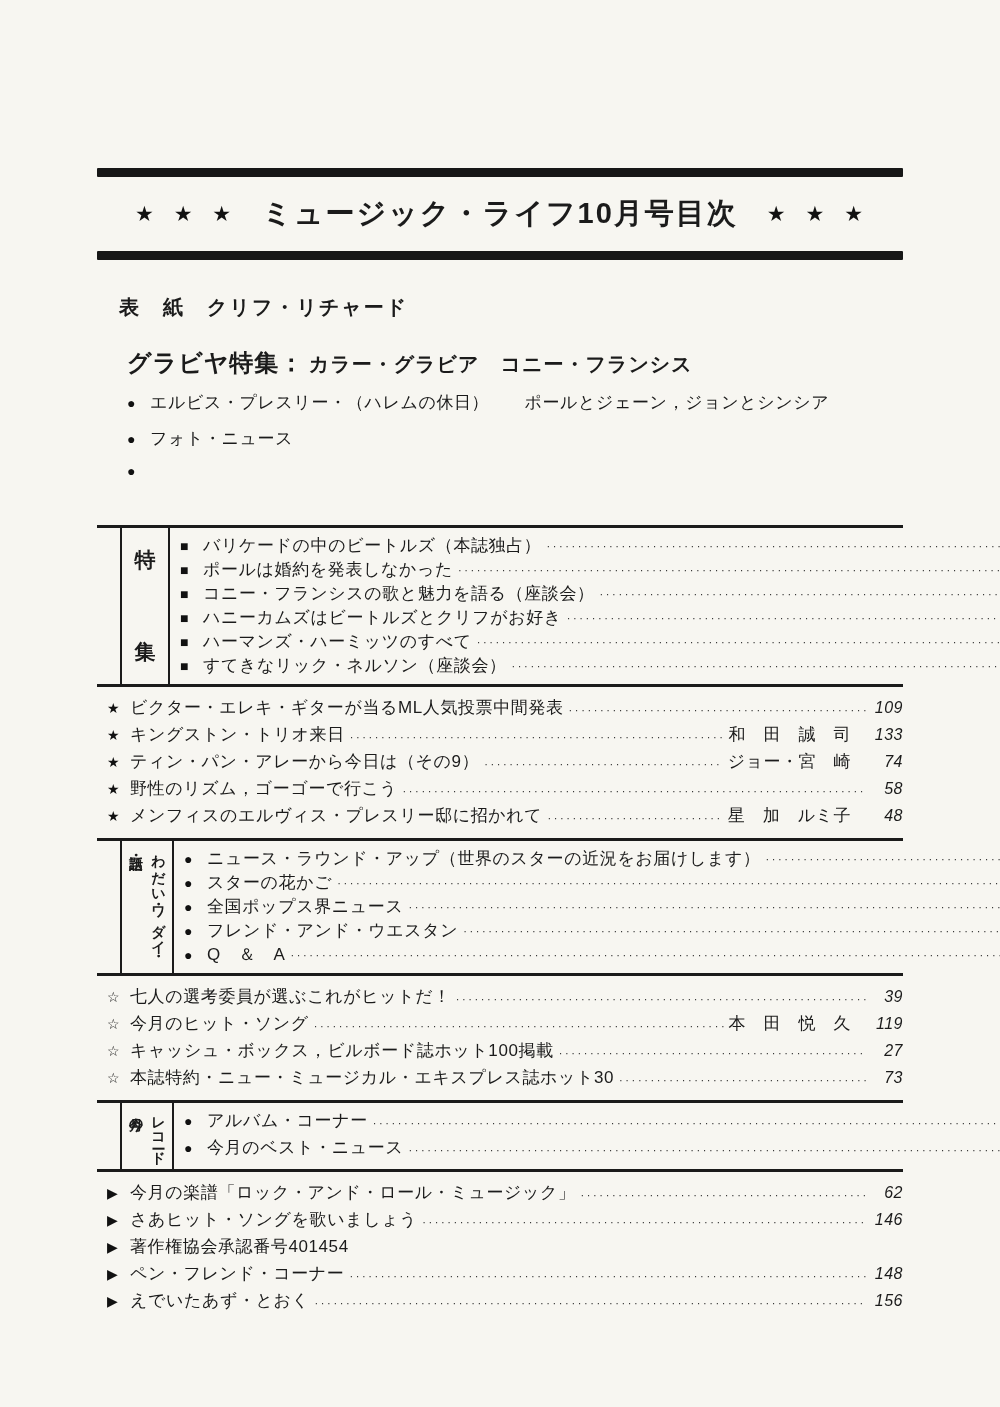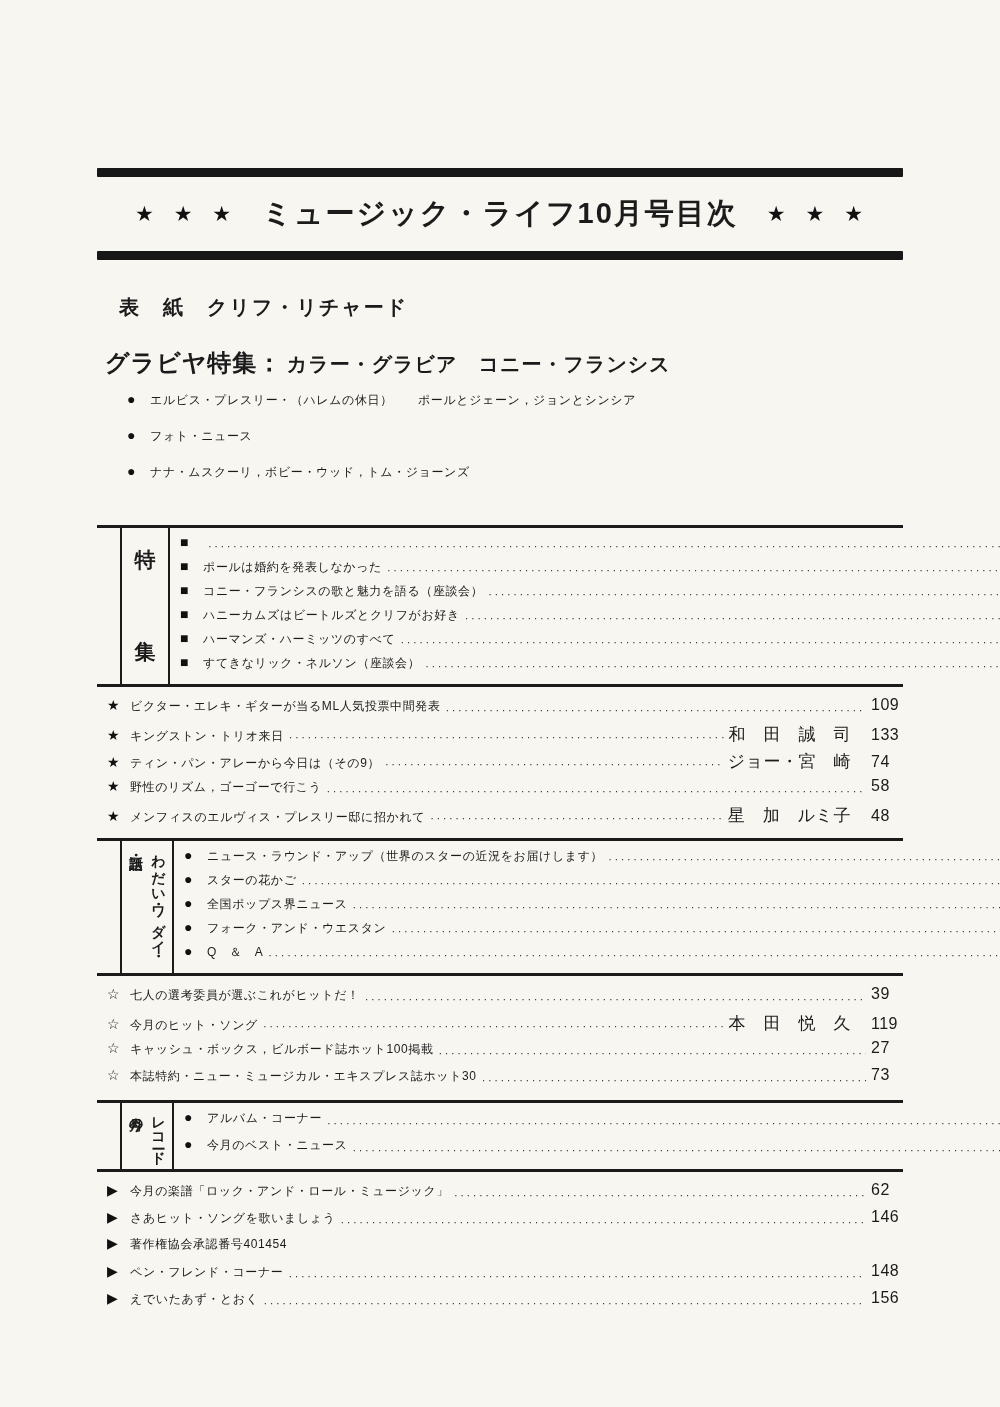--- a/index.html
+++ b/index.html
@@ -6,44 +6,44 @@
   .page{position:relative;width:1000px;height:1407px;background:#f7f6f1;overflow:hidden;
         font-family:"Liberation Sans","DejaVu Sans",sans-serif;color:#1b1b1b;}
   .content{position:absolute;left:97px;top:168px;width:806px;}
 
   .bar{height:9px;background:#171717;border-radius:1px;}
   .masthead{display:flex;align-items:center;justify-content:space-between;height:74px;padding:0 38px;}
   .stars{font-size:21px;letter-spacing:2px;word-spacing:10px;color:#111;}
   .ml-title{margin:17px;font-size:29px;font-weight:bold;letter-spacing:2px;white-space:nowrap;}
 
   .cover-line{margin:34px 0 0 22px;font-size:20px;font-weight:bold;letter-spacing:2px;}
-  .gravure-heading{margin:26px 0 0 8px;}
+  .gravure-heading{margin:26px 0 0 30px;}
   .gh-bold{font-size:24px;font-weight:bold;letter-spacing:1px;}
   .gh-rest{font-size:20px;font-weight:bold;letter-spacing:1px;}
   .gravure-list{margin:12px 0 0 30px;}
   .gravure-list .toc-row{height:36px;}
 
   section.box{display:flex;border-top:3px solid #1b1b1b;border-bottom:3px solid #1b1b1b;margin-top:0;}
   .box-label{width:46px;margin-left:23px;border-left:2px solid #1b1b1b;border-right:2px solid #1b1b1b;flex:none;}
   .box-label.flex-label{display:flex;flex-direction:column;justify-content:space-between;align-items:center;
         padding:18px 0;font-size:21px;font-weight:bold;}
   .box-label.vert{writing-mode:vertical-rl;font-size:14px;font-weight:bold;line-height:1.6;
         padding:4px 2px;letter-spacing:1px;}
   section.box .rows{flex:1;padding:6px 0 6px 10px;display:flex;flex-direction:column;justify-content:center;}
   section.plain{padding:9px 0 7px 10px;}
 
   .toc-row{display:flex;align-items:baseline;white-space:nowrap;}
   .rows-tight .toc-row{height:24px;}
   .rows-loose .toc-row{height:27px;}
   .bullet{flex:none;width:23px;font-size:14px;color:#111;}
-  .row-title{flex:none;font-size:12px;letter-spacing:0.6px;}
+  .row-title{flex:none;font-size:17px;letter-spacing:0.6px;}
   .leader{flex:1;overflow:hidden;white-space:nowrap;font-size:11px;letter-spacing:2.6px;
         color:#2c2c2c;margin:0 5px;align-self:center;}
   .author{flex:none;font-size:17px;margin-right:20px;letter-spacing:0.5px;}
-  .pageno{flex:none;min-width:32px;text-align:left;font-size:16px;letter-spacing:0.5px;}
+  .pageno{flex:none;min-width:32px;text-align:right;font-size:16px;letter-spacing:0.5px;font-style:italic;}
 </style>
 </head>
 <body>
 
 <div class="page">
   <div class="content">
 
     <div class="bar"></div>
     <div class="masthead">
       <span class="stars">★ ★ ★</span>
@@ -63,32 +63,32 @@
         <div class="toc-row">
           <span class="bullet">●</span>
           <span class="row-title">エルビス・プレスリー・（ハレムの休日）　　ポールとジェーン，ジョンとシンシア</span>
         </div>
         <div class="toc-row">
           <span class="bullet">●</span>
           <span class="row-title">フォト・ニュース</span>
         </div>
         <div class="toc-row">
           <span class="bullet">●</span>
-          <span class="row-title">ナナ・ムスクーリ，ボビー・ウッド，トム・ジョーンズ</span>
         </div>
       </div>
 
     <section class="box" style="margin-top:26px;">
       <div class="box-label flex-label">
         <span>特</span>
         <span>集</span>
       </div>
       <div class="rows rows-tight">
           <div class="toc-row">
             <span class="bullet">■</span>
+            <span class="row-title">バリケードの中のビートルズ（本誌独占）</span>
             <span class="leader">················································································································································································································································</span>
           </div>
           <div class="toc-row">
             <span class="bullet">■</span>
             <span class="row-title">ポールは婚約を発表しなかった</span>
             <span class="leader">················································································································································································································································</span>
           </div>
           <div class="toc-row">
             <span class="bullet">■</span>
             <span class="row-title">コニー・フランシスの歌と魅力を語る（座談会）</span>
@@ -166,21 +166,21 @@
             <span class="row-title">スターの花かご</span>
             <span class="leader">················································································································································································································································</span>
           </div>
           <div class="toc-row">
             <span class="bullet">●</span>
             <span class="row-title">全国ポップス界ニュース</span>
             <span class="leader">················································································································································································································································</span>
           </div>
           <div class="toc-row">
             <span class="bullet">●</span>
-            <span class="row-title">フォーク・アンド・ウエスタン</span>
+            <span class="row-title">フレンド・アンド・ウエスタン</span>
             <span class="leader">················································································································································································································································</span>
           </div>
           <div class="toc-row">
             <span class="bullet">●</span>
             <span class="row-title">Q　＆　A</span>
             <span class="leader">················································································································································································································································</span>
           </div>
         </div>
     </section>
 

